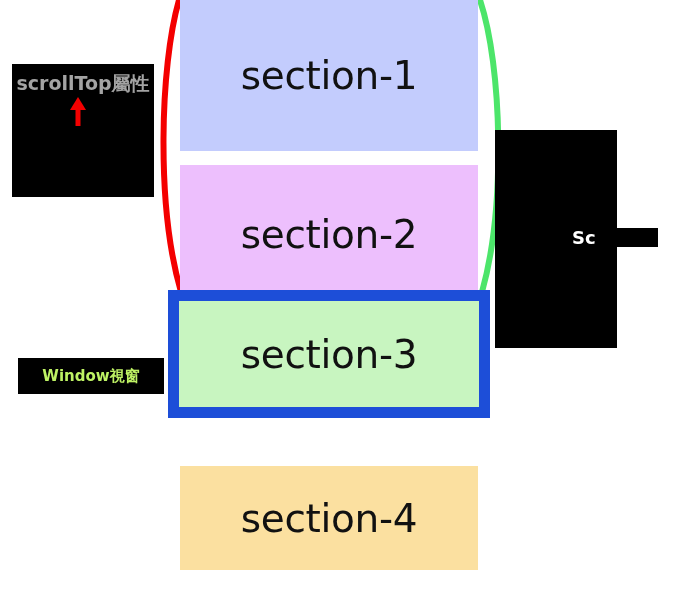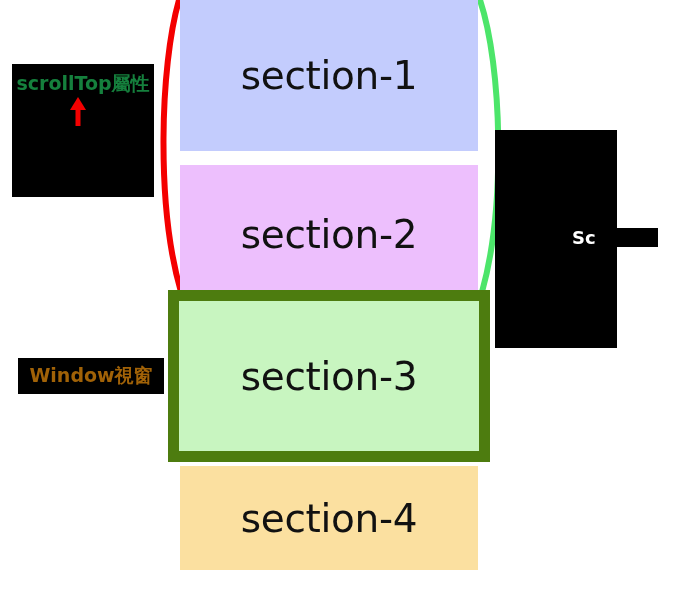--- a/index.html
+++ b/index.html
@@ -31,23 +31,23 @@
   }
   #section-1 { top: 0px;   height: 151px; background: #c3ccfd; }
   #section-2 { top: 151px; height: 139px; background: #edbffd; margin-top: 14px; }
 
   
   #window-frame {
     position: absolute;
     left: 168px;
     top: 290px;
     width: 322px;
-    height: 172px;
+    height: 128px;
     box-sizing: border-box;
-    border: 11px solid #4d7c0f;
+    border: 11px solid #1d4ed8;
     background: #c8f5c0;
   }
   #section-3 {
     position: absolute;
     left: 0; top: 0; right: 0; bottom: 0;
     width: auto;
     height: auto;
     background: #c8f5c0;
   }
 
@@ -70,21 +70,21 @@
 
   #callout-scrolltop {
     left: 12px;
     top: 64px;
     width: 142px;
     height: 133px;
     padding-top: 6px;
     text-align: center;
   }
   #callout-scrolltop .line {
-    color: #15803d;
+    color: #a3a3a3;
     font-weight: bold;
     font-size: 19px;
     line-height: 26px;
     white-space: nowrap;
     font-family: "DejaVu Sans", "Liberation Sans", sans-serif;
   }
   #callout-scrolltop .line.sub { font-size: 18px; }
 
   #up-arrow {
     width: 100%;
@@ -95,23 +95,23 @@
   #callout-window {
     left: 18px;
     top: 358px;
     width: 146px;
     height: 36px;
     display: flex;
     align-items: center;
     justify-content: center;
   }
   #callout-window .label {
-    color: #a16207;
+    color: #bef264;
     font-weight: bold;
-    font-size: 19px;
+    font-size: 15px;
     white-space: nowrap;
     font-family: "DejaVu Sans", "Liberation Sans", sans-serif;
   }
 
   
   #callout-scrollheight {
     left: 495px;
     top: 130px;
     width: 122px;
     height: 218px;

